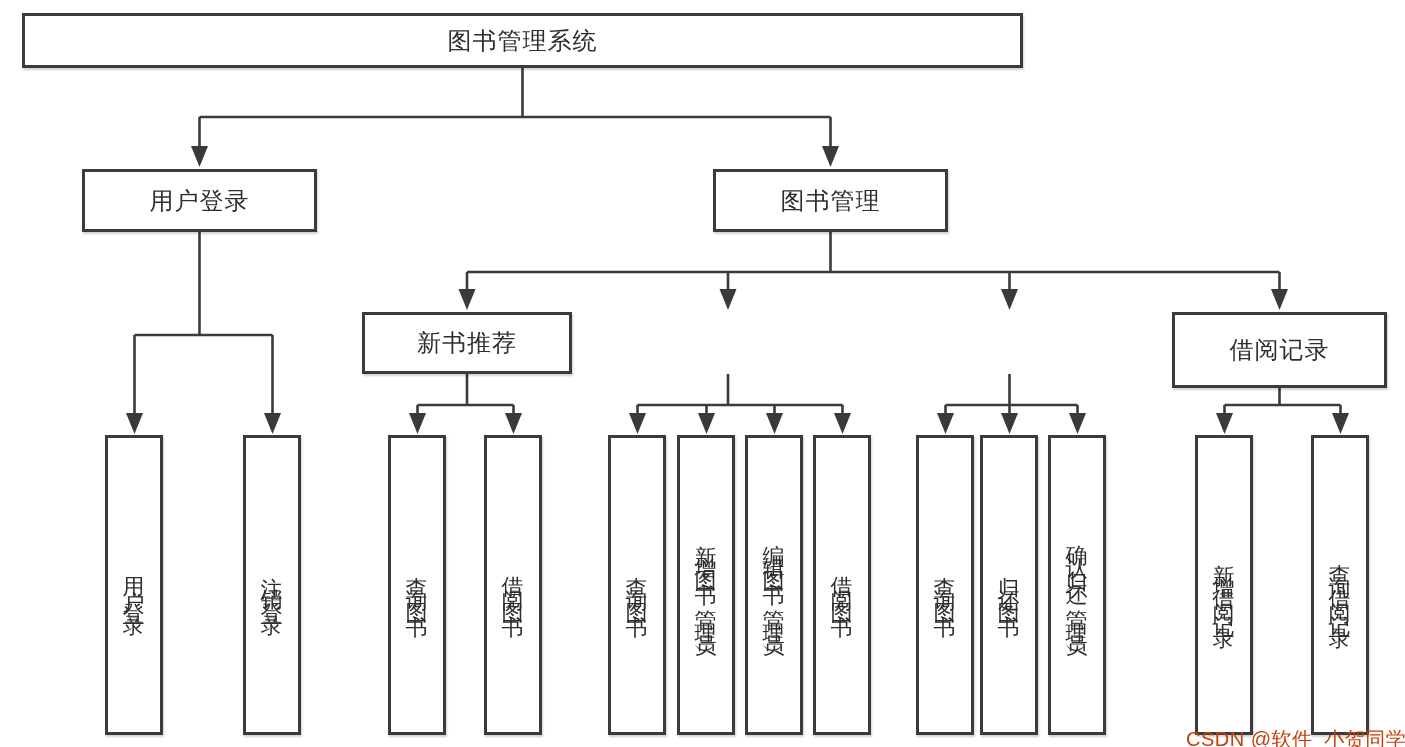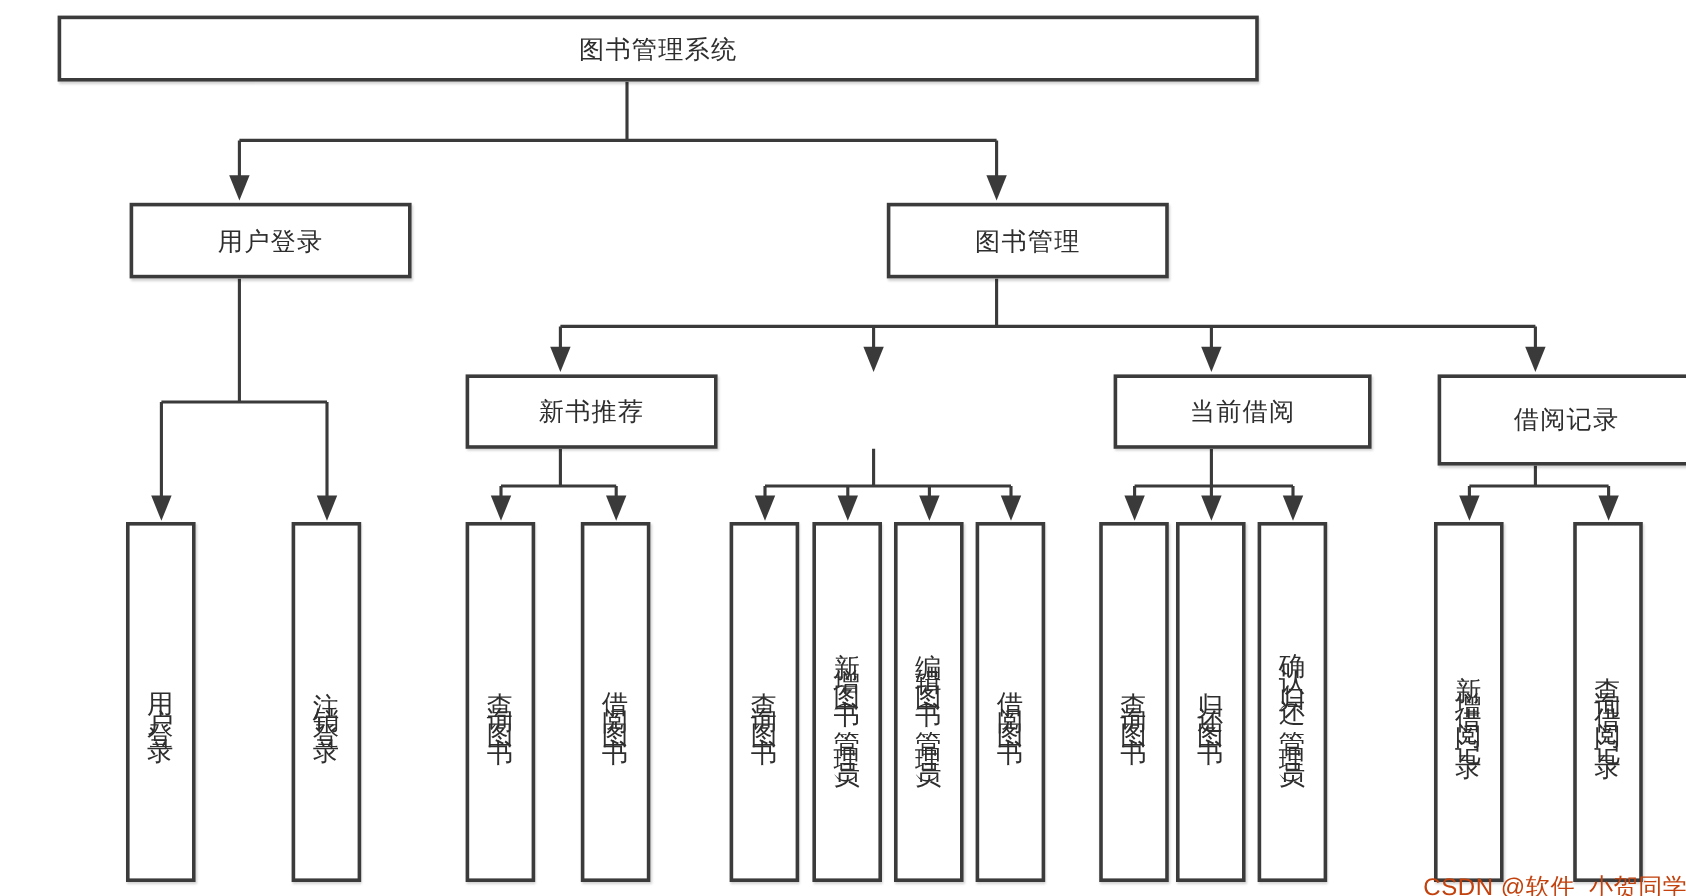--- a/index.html
+++ b/index.html
@@ -8,21 +8,21 @@
     font-family:"Liberation Sans", sans-serif; color:#2e2e2e; overflow:hidden;
   }
   .wires { position:absolute; left:0; top:0; width:1405px; height:747px; }
   .wires path { stroke:#3a3a3a; stroke-width:2.6; fill:none; }
   .wires polygon { fill:#3a3a3a; stroke:none; }
   .node {
     position:absolute; box-sizing:border-box; background:#ffffff;
     border:3px solid #3b3b3b; display:flex; align-items:center; justify-content:center;
     box-shadow:1px 2px 2px rgba(0,0,0,0.18);
   }
-  .node.h { font-size:21px; letter-spacing:1px;margin-left:26px; }
+  .node.h { font-size:24px; letter-spacing:1px; }
   .node.v { width:58px; top:435px; height:300px; }
   .vtext {
     writing-mode:vertical-rl; text-orientation:mixed;
     font-size:22px; letter-spacing:13px; line-height:1.05; white-space:nowrap;
   }
   
   #n-root { left:22px;  top:13px;  width:1001px; height:55px; }
   #n-l2a  { left:82px;  top:169px; width:235px;  height:63px; }
   #n-l2b  { left:713px; top:169px; width:235px;  height:63px;font-family:Liberation Mono, monospace; }
   #n-l3a  { left:362px; top:312px; width:210px;  height:62px; }
@@ -101,21 +101,20 @@
       <polygon points="1332,413 1349,413 1340.5,434"></polygon>
     </g>
   </svg>
 
   <div class="node h" id="n-root">图书管理系统</div>
 
   <div class="node h" id="n-l2a">用户登录</div>
   <div class="node h" id="n-l2b">图书管理</div>
 
   <div class="node h" id="n-l3a">新书推荐</div>
-  <div class="node h" id="n-l3c">当前借阅</div>
   <div class="node h" id="n-l3d">借阅记录</div>
 
   <div class="node v" id="g1a">
     <span class="vtext">用户登录</span>
   </div>
   <div class="node v" id="g1b">
     <span class="vtext">注销登录</span>
   </div>
 
   <div class="node v" id="g2a">

